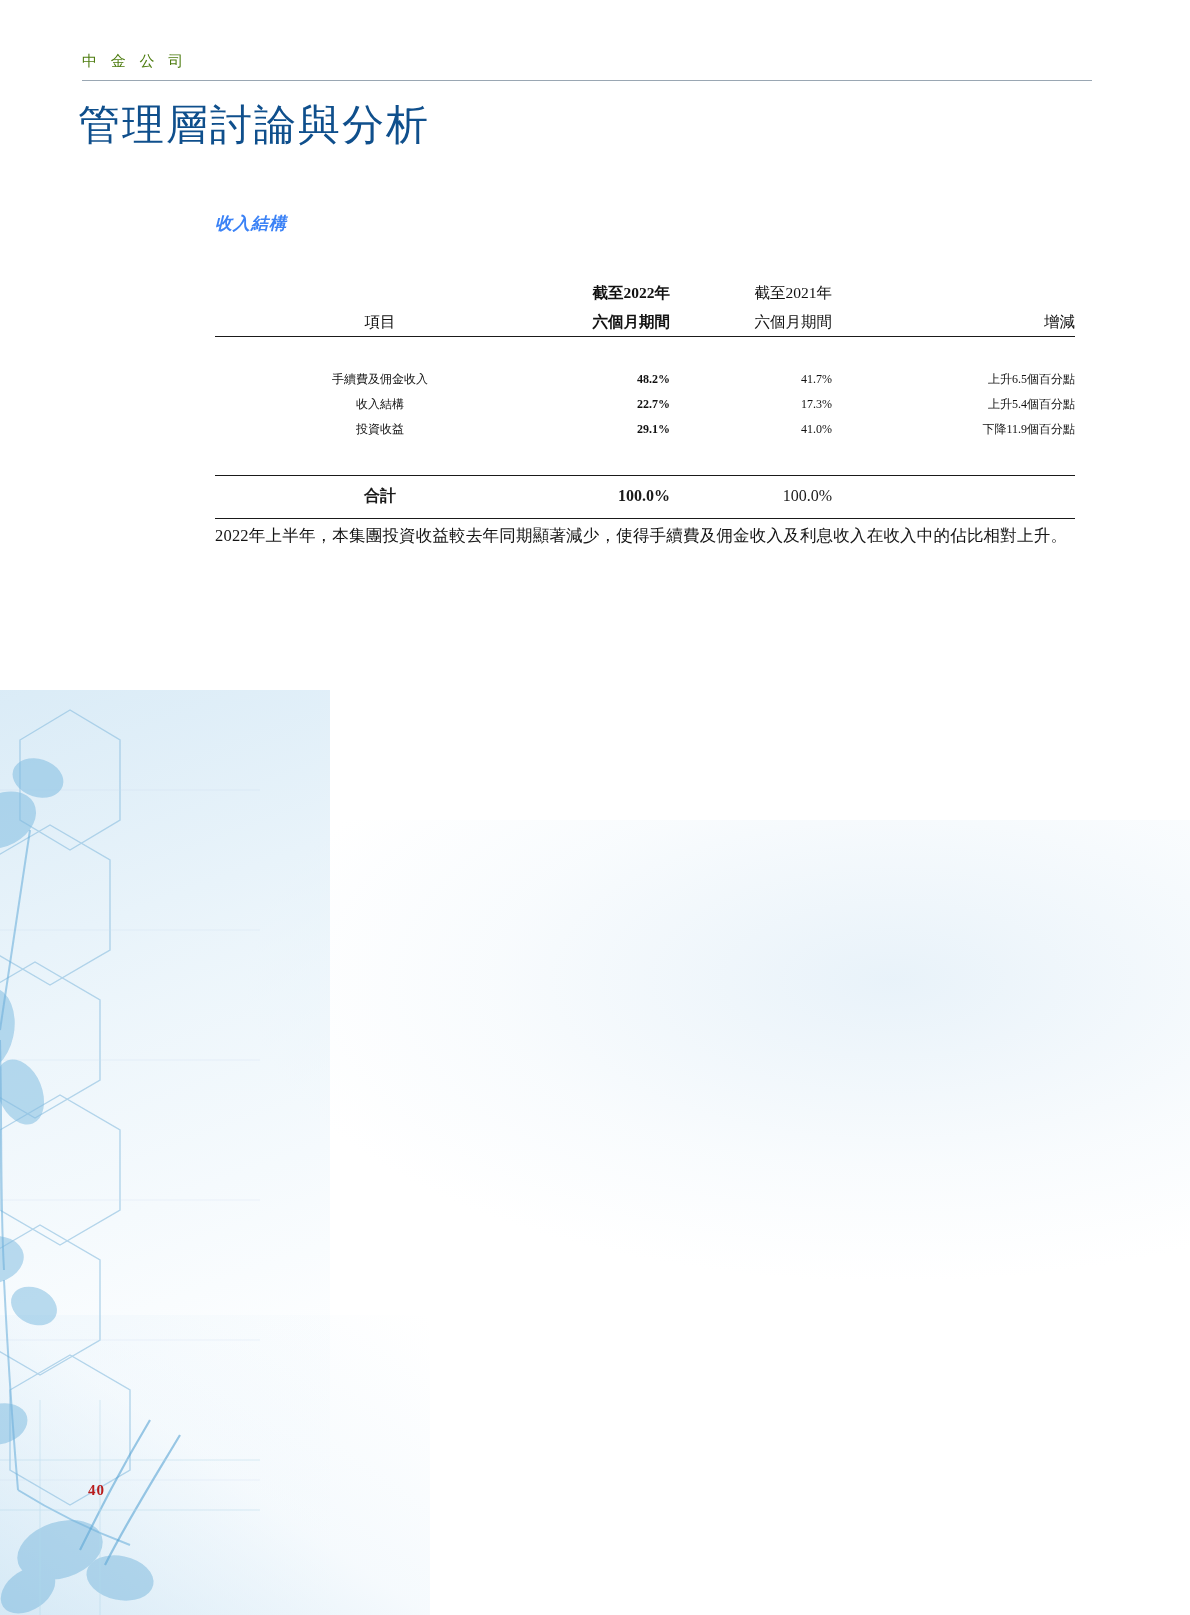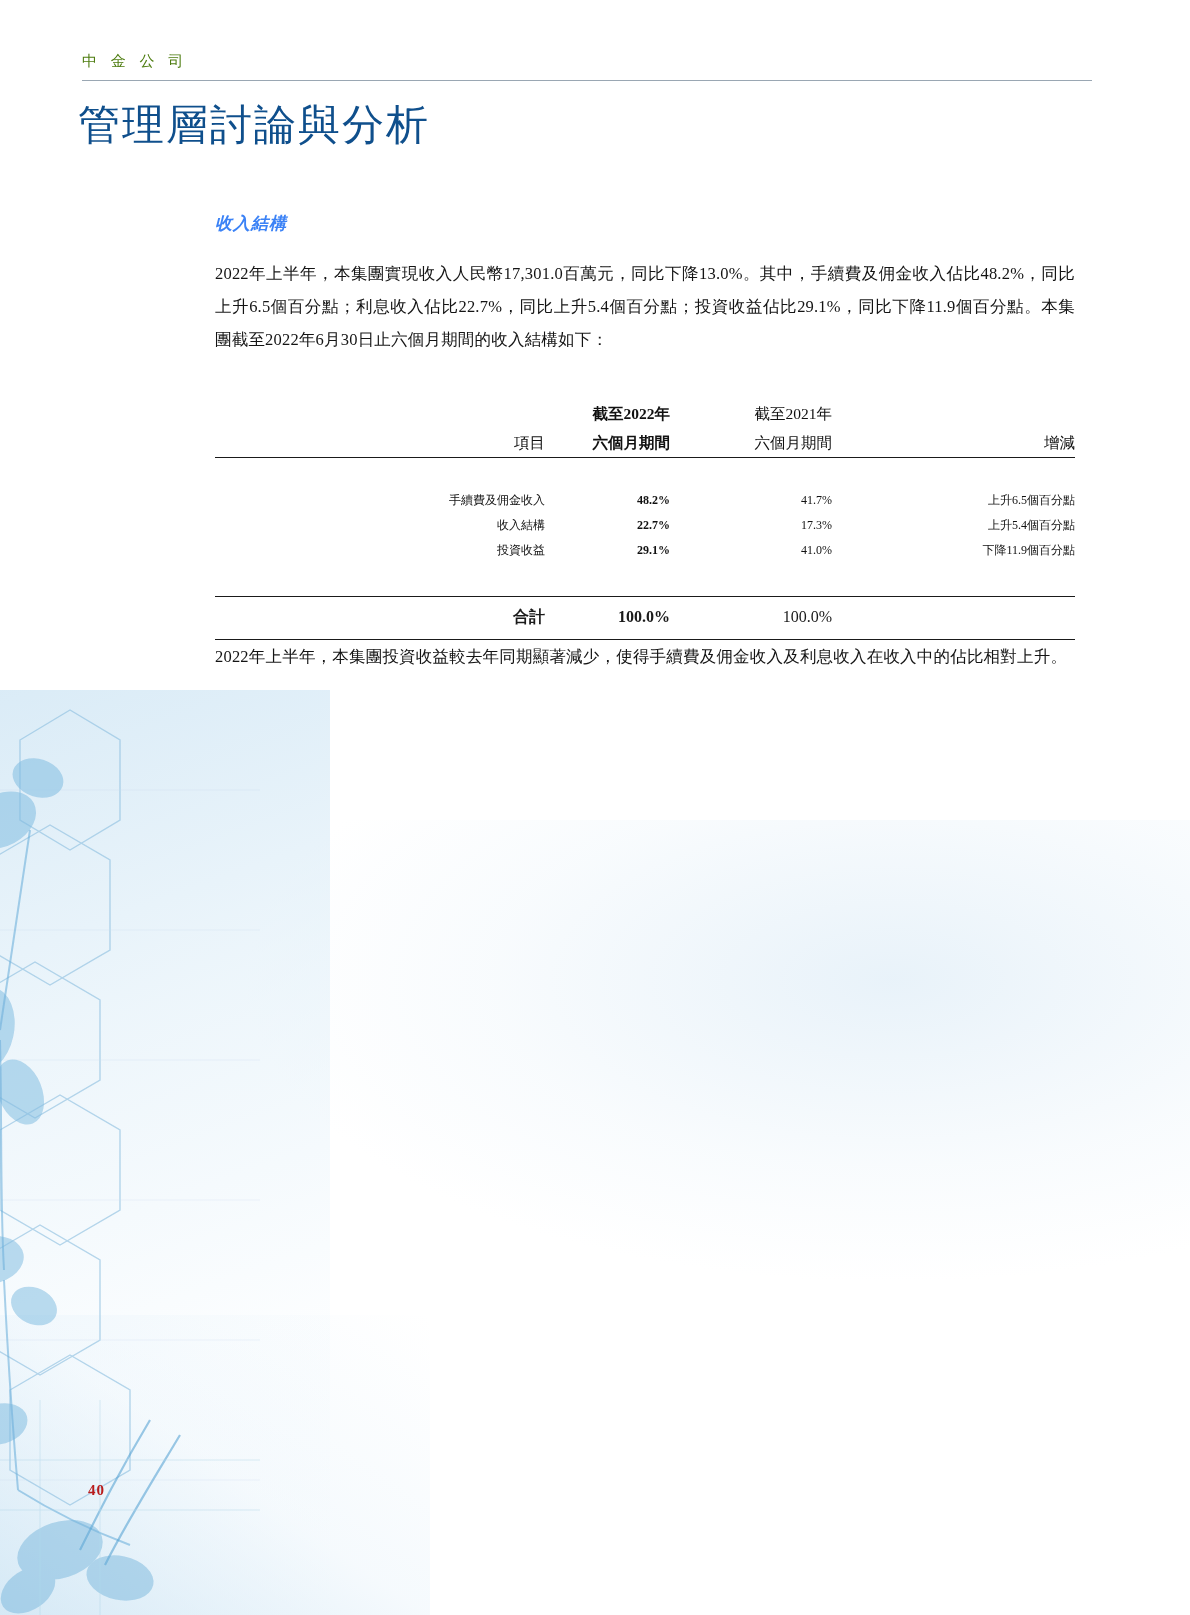--- a/index.html
+++ b/index.html
@@ -118,21 +118,21 @@
     width: 860px;
     border-collapse: collapse;
     margin-top: 44px;
     font-size: 16px;
   }
   table.fin td, table.fin th {
     padding: 0;
     vertical-align: bottom;
     font-weight: 400;
   }
-  .col-item    { width: 330px; text-align: right; margin-left: 20px; }
+  .col-item    { width: 330px; text-align: center; margin-left: 20px; }
   .col-y1      { width: 125px; text-align: right; }
   .col-gap     { width: 42px; }
   .col-y2      { width: 120px; text-align: right; }
   .col-change  { text-align: right; }
 
   .hdr-line td {
     font-size: 15.5px;
     line-height: 1.85;
     color: #111;
   }
@@ -235,21 +235,20 @@
     <div class="company-name">中 金 公 司</div>
     <div class="header-rule"></div>
   </div>
 
   <div class="page-title">管理層討論與分析</div>
 
   <div class="content">
 
     <div class="section-heading">收入結構</div>
 
-    <p class="para">2022年上半年，本集團實現收入人民幣17,301.0百萬元，同比下降13.0%。其中，手續費及佣金收入佔比48.2%，同比上升6.5個百分點；利息收入佔比22.7%，同比上升5.4個百分點；投資收益佔比29.1%，同比下降11.9個百分點。本集團截至2022年6月30日止六個月期間的收入結構如下：</p>
 
     <table class="fin">
       <colgroup>
         <col class="col-item">
         <col class="col-y1">
         <col class="col-gap">
         <col class="col-y2">
         <col class="col-change">
       </colgroup>
       <tbody>

